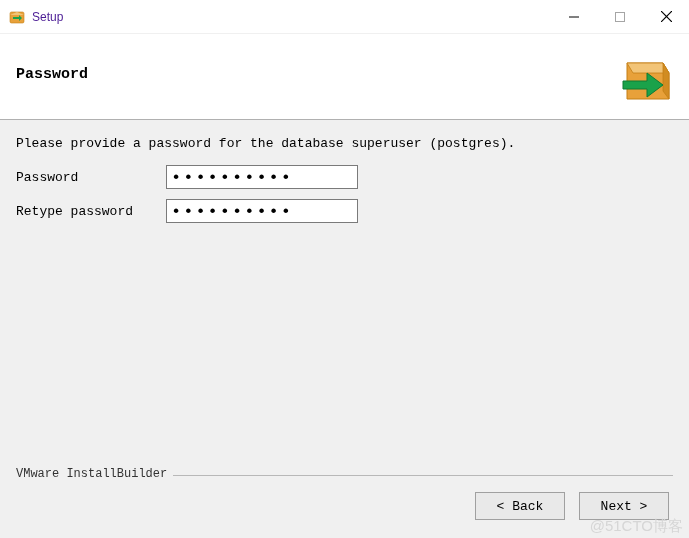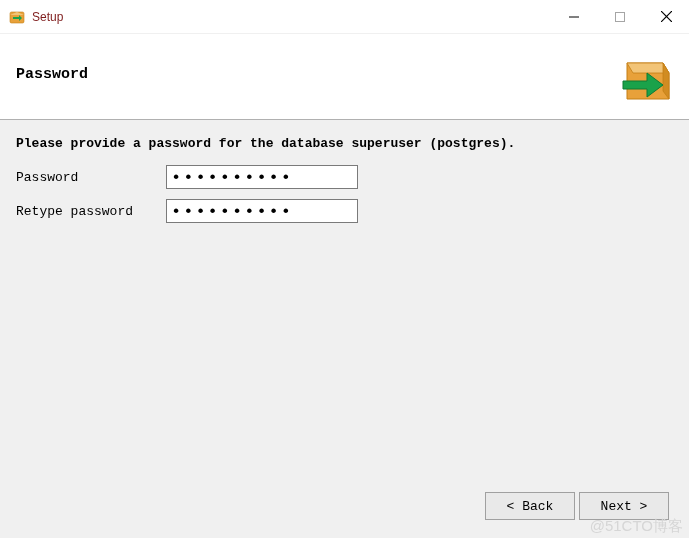--- a/index.html
+++ b/index.html
@@ -15,21 +15,21 @@
     width: 689px; height: 538px;
     display: flex; flex-direction: column;
     background: #fff;
   }
   .titlebar {
     height: 34px;
     display: flex; align-items: center;
     padding-left: 8px;
     font-family: "Segoe UI", Arial, sans-serif;
     font-size: 12px;
-    color: #7f1d1d;
+    color: #4c1d95;
     border-bottom: 1px solid #f0f0f0;
     background: #fff;
   }
   .titlebar .icon-slot {
     width: 18px; height: 18px; margin-right: 6px;
     display: flex; align-items: center; justify-content: center;
   }
   .titlebar .title { flex: 0 0 auto; }
   .titlebar .spacer { flex: 1; }
   .win-controls { display: flex; height: 100%; }
@@ -58,21 +58,20 @@
   }
 
   .content {
     flex: 1;
     background: #f0f0f0;
     padding: 16px 16px 0 16px;
     position: relative;
   }
   .instruction {
     margin-bottom: 14px;
-    font-weight: bold;
   }
   .form-row {
     display: flex; align-items: center;
     margin-bottom: 10px;
   }
   .form-label {
     width: 150px;
   }
   .pw-input {
     width: 192px; height: 24px;
@@ -102,21 +101,21 @@
   }
   .fieldset-line .legend {
     position: absolute;
     left: 0; top: -3px;
     background: #f0f0f0;
     padding-right: 6px;
     font-size: 12px;
     color: #333;
   }
   .button-row {
-    display: flex; justify-content: flex-end; gap: 4px;
+    display: flex; justify-content: flex-end; gap: 14px;
     padding-right: 4px;
   }
   .btn {
     min-width: 90px; height: 28px;
     border: 1px solid #a0a0a0;
     background: #e9e9e9;
     font-family: "Courier New", Courier, monospace;
     font-size: 13px;
     display: flex; align-items: center; justify-content: center;
     cursor: pointer;
@@ -188,20 +187,24 @@
       <input type="password" class="pw-input" value="●●●●●●●●●●" style="">
     </div>
 
     <div class="form-row">
       <div class="form-label">Retype password</div>
       <input type="password" class="pw-input" value="●●●●●●●●●●" style="">
     </div>
   </div>
 
   <div class="footer-area">
+    <div class="fieldset-line">
+      <div class="rule"></div>
+      <span class="legend">VMware InstallBuilder</span>
+    </div>
     <div class="button-row">
       <button class="btn">&lt; Back</button>
       <button class="btn">Next &gt;</button>
     </div>
   </div>
 
   <div class="watermark">@51CTO博客</div>
 </div>
 
 </body></html>

